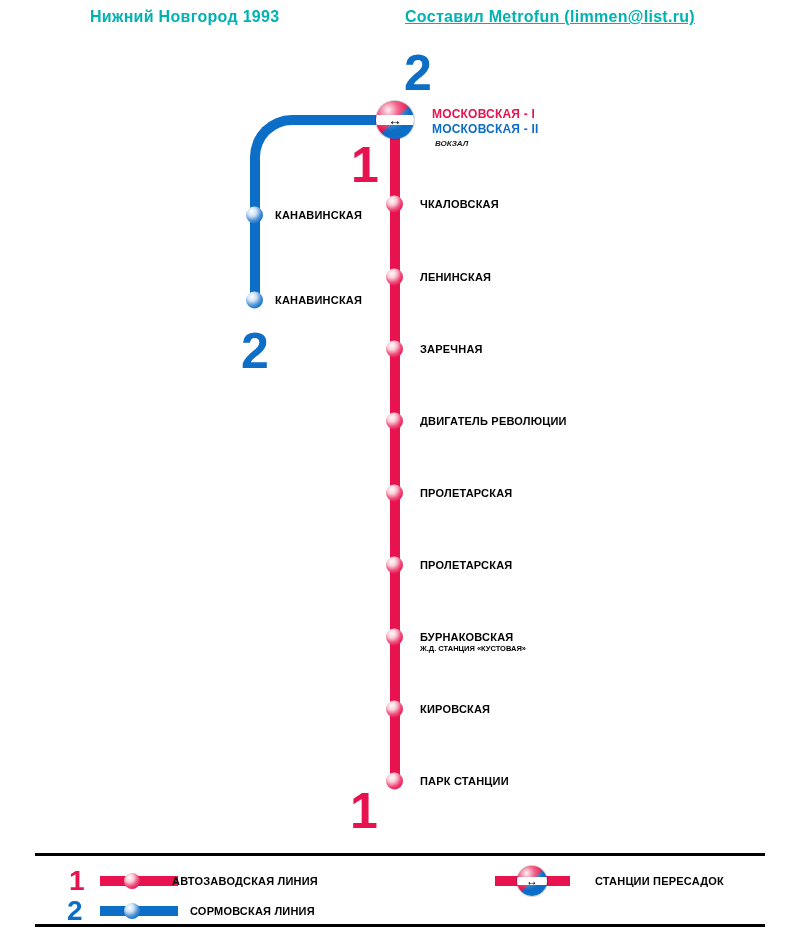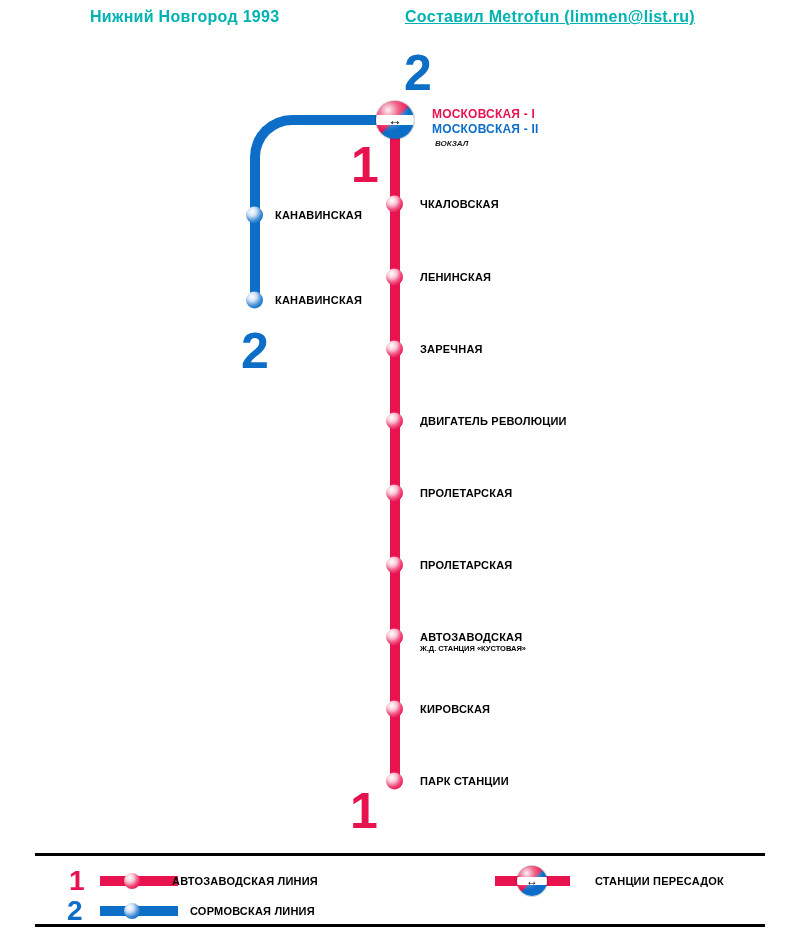--- a/index.html
+++ b/index.html
@@ -127,21 +127,21 @@
   <div class="station" style="top:493px;">
     <div class="dot red l1"></div>
     <div class="st-label l1">ПРОЛЕТАРСКАЯ</div>
   </div>
   <div class="station" style="top:565px;">
     <div class="dot red l1"></div>
     <div class="st-label l1">ПРОЛЕТАРСКАЯ</div>
   </div>
   <div class="station" style="top:637px;">
     <div class="dot red l1"></div>
-    <div class="st-label l1">АВТОЗАВОДСКАЯ</div>
+    <div class="st-label l1">БУРНАКОВСКАЯ</div>
     <div class="st-note">Ж.Д. СТАНЦИЯ «КУСТОВАЯ»</div>
   </div>
   <div class="station" style="top:709px;">
     <div class="dot red l1"></div>
     <div class="st-label l1">КИРОВСКАЯ</div>
   </div>
   <div class="station" style="top:781px;">
     <div class="dot red l1"></div>
     <div class="st-label l1">ПАРК СТАНЦИИ</div>
   </div>

